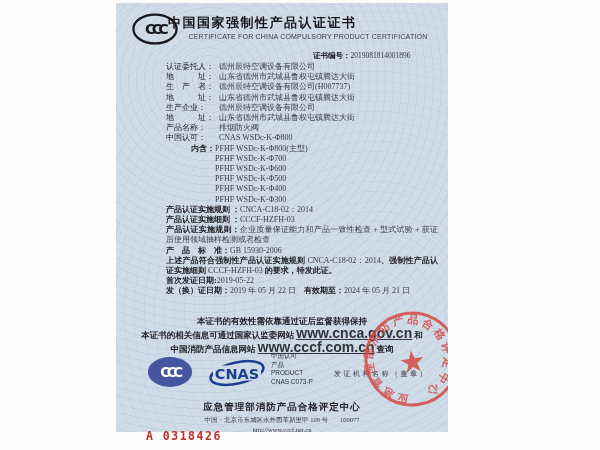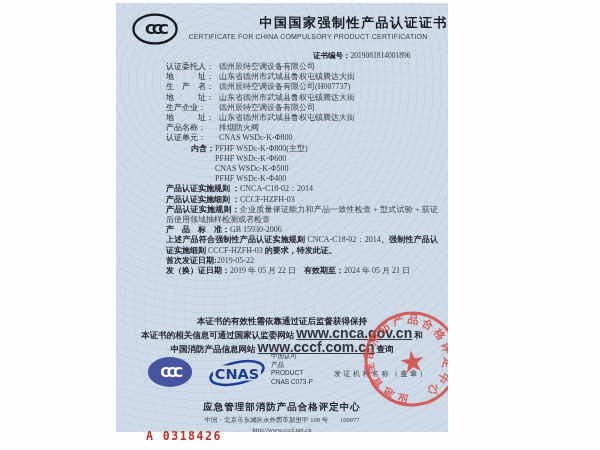--- a/index.html
+++ b/index.html
@@ -11,21 +11,21 @@
   .cert{
     position:absolute;left:116px;top:3px;width:332px;height:429px;
     background:#cfdbe7;
     background-image:
       repeating-radial-gradient(circle at 28% 18%, rgba(168,190,214,.30) 0 1px, transparent 1px 8px),
       repeating-radial-gradient(circle at 78% 72%, rgba(168,190,214,.22) 0 1px, transparent 1px 10px);
     overflow:hidden;color:#2c2c34;
   }
   
   .ccc-top{position:absolute;left:15px;top:9px;width:48px;height:34px;}
-  .title{position:absolute;left:52px;right:0;top:11px;text-align:right;
+  .title{position:absolute;left:52px;right:0;top:11px;text-align:left;
          font-size:13px;font-weight:bold;letter-spacing:1.5px;color:#17171d;}
   .subtitle{position:absolute;left:52px;right:0;top:30px;text-align:center;
          font-size:7px;color:#3a3a44;font-family:"Liberation Sans",sans-serif;letter-spacing:.2px;}
   .certno{position:absolute;left:197px;top:48px;font-size:7.5px;color:#33333d;}
   
   .bodyblock{position:absolute;left:50px;top:59px;width:272px;font-size:8px;line-height:10.2px;}
   .row{white-space:nowrap;}
   .lbl{display:inline-block;width:53px;font-weight:normal;color:#22222a;}
   .lbl2{font-weight:bold;color:#22222a;}
   .val{color:#3a3a46;}
@@ -70,26 +70,28 @@
   <div class="certno"><span class="lbl2">证书编号：</span><span>2019081814001896</span></div>
 
   <div class="bodyblock">
     <div class="row"><span class="lbl">认证委托人：</span><span class="val">德州辰特空调设备有限公司</span></div>
     <div class="row"><span class="lbl">地　　　址：</span><span class="val">山东省德州市武城县鲁权屯镇腾达大街</span></div>
     <div class="row"><span class="lbl">生　产　者：</span><span class="val">德州辰特空调设备有限公司(H007737)</span></div>
     <div class="row"><span class="lbl">地　　　址：</span><span class="val">山东省德州市武城县鲁权屯镇腾达大街</span></div>
     <div class="row"><span class="lbl">生产企业：</span><span class="val">德州辰特空调设备有限公司</span></div>
     <div class="row"><span class="lbl">地　　　址：</span><span class="val">山东省德州市武城县鲁权屯镇腾达大街</span></div>
     <div class="row"><span class="lbl">产品名称：</span><span class="val">排烟防火阀</span></div>
-    <div class="row"><span class="lbl">认证单元：</span><span class="val">CNAS WSDc-K-Φ800</span></div>
+    <div class="row"><span class="lbl">中国认可：</span><span class="val">CNAS WSDc-K-Φ800</span></div>
 
     <div class="row mrow"><span class="mlbl">内含：</span><span class="val">PFHF WSDc-K-Φ800(主型)</span></div>
+    <div class="row mrow"><span class="mlbl"></span><span class="val">PFHF WSDc-K-Φ700</span></div>
     <div class="row mrow"><span class="mlbl"></span><span class="val">PFHF WSDc-K-Φ600</span></div>
-    <div class="row mrow"><span class="mlbl"></span><span class="val">CNAS WSDc-K-Φ500</span></div>
+    <div class="row mrow"><span class="mlbl"></span><span class="val">PFHF WSDc-K-Φ500</span></div>
     <div class="row mrow"><span class="mlbl"></span><span class="val">PFHF WSDc-K-Φ400</span></div>
+    <div class="row mrow"><span class="mlbl"></span><span class="val">PFHF WSDc-K-Φ300</span></div>
 
     <div class="row"><span class="lbl2">产品认证实施规则 ：</span><span class="val">CNCA-C18-02：2014</span></div>
     <div class="row"><span class="lbl2">产品认证实施细则 ：</span><span class="val">CCCF-HZFH-03</span></div>
 
     <div class="para"><span class="lbl2">产品认证实施规则：</span><span>企业质量保证能力和产品一致性检查 + 型式试验 + 获证后使用领域抽样检测或者检查</span></div>
 
     <div class="row"><span class="lbl2">产　品　标　准：</span><span class="val">GB 15930-2006</span></div>
 
     <div class="para"><span class="lbl2">上述产品符合强制性产品认证实施规则 </span><span>CNCA-C18-02：2014</span><span class="lbl2">、强制性产品认证实施细则 </span><span>CCCF-HZFH-03</span><span class="lbl2"> 的要求，特发此证。</span></div>
 

